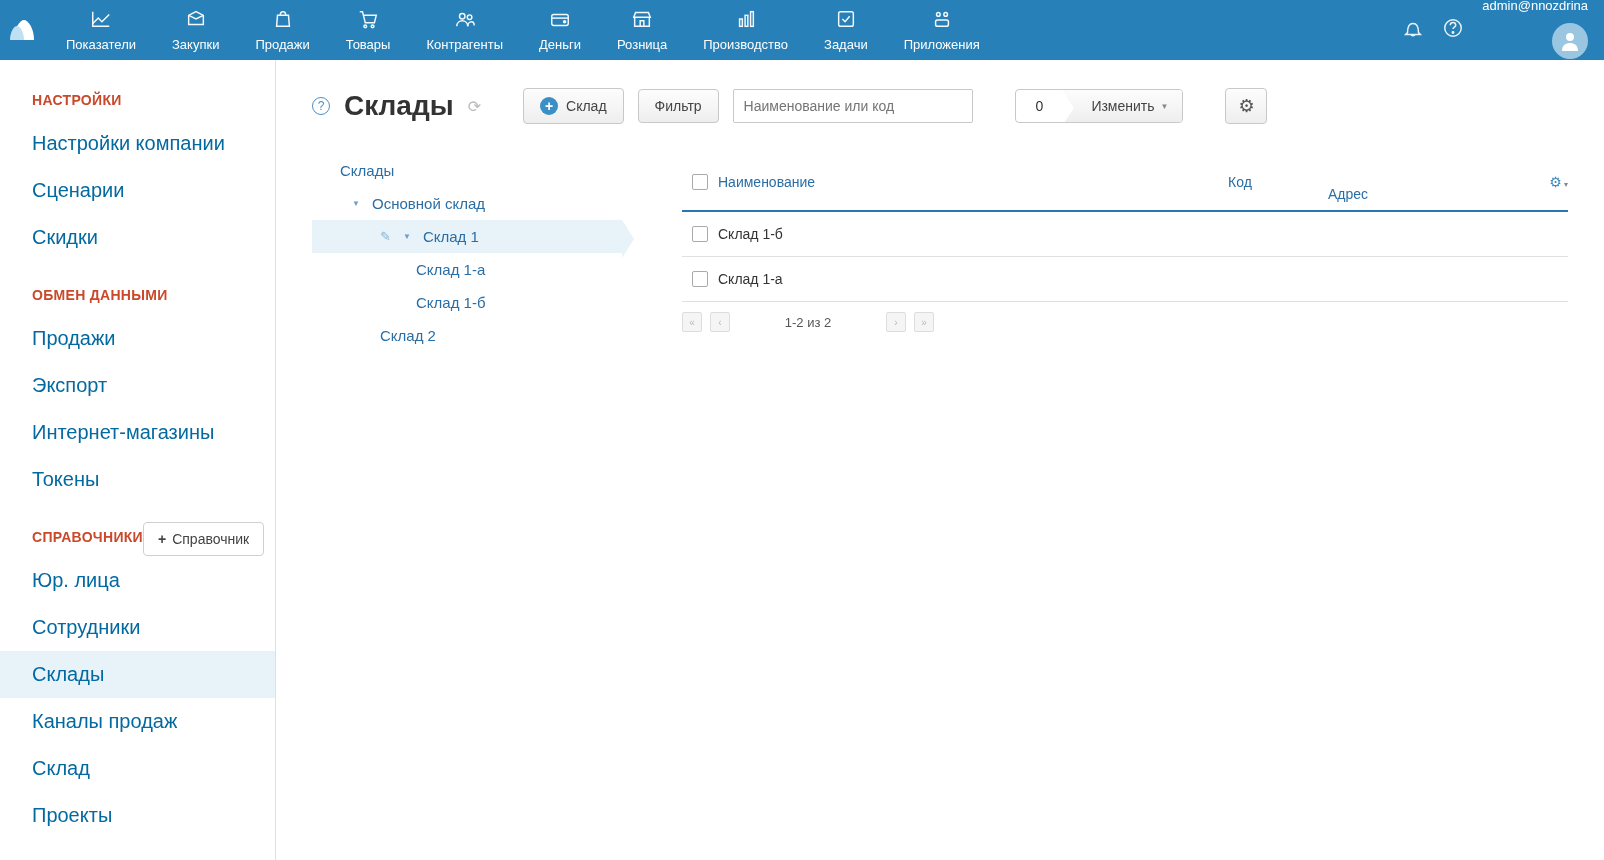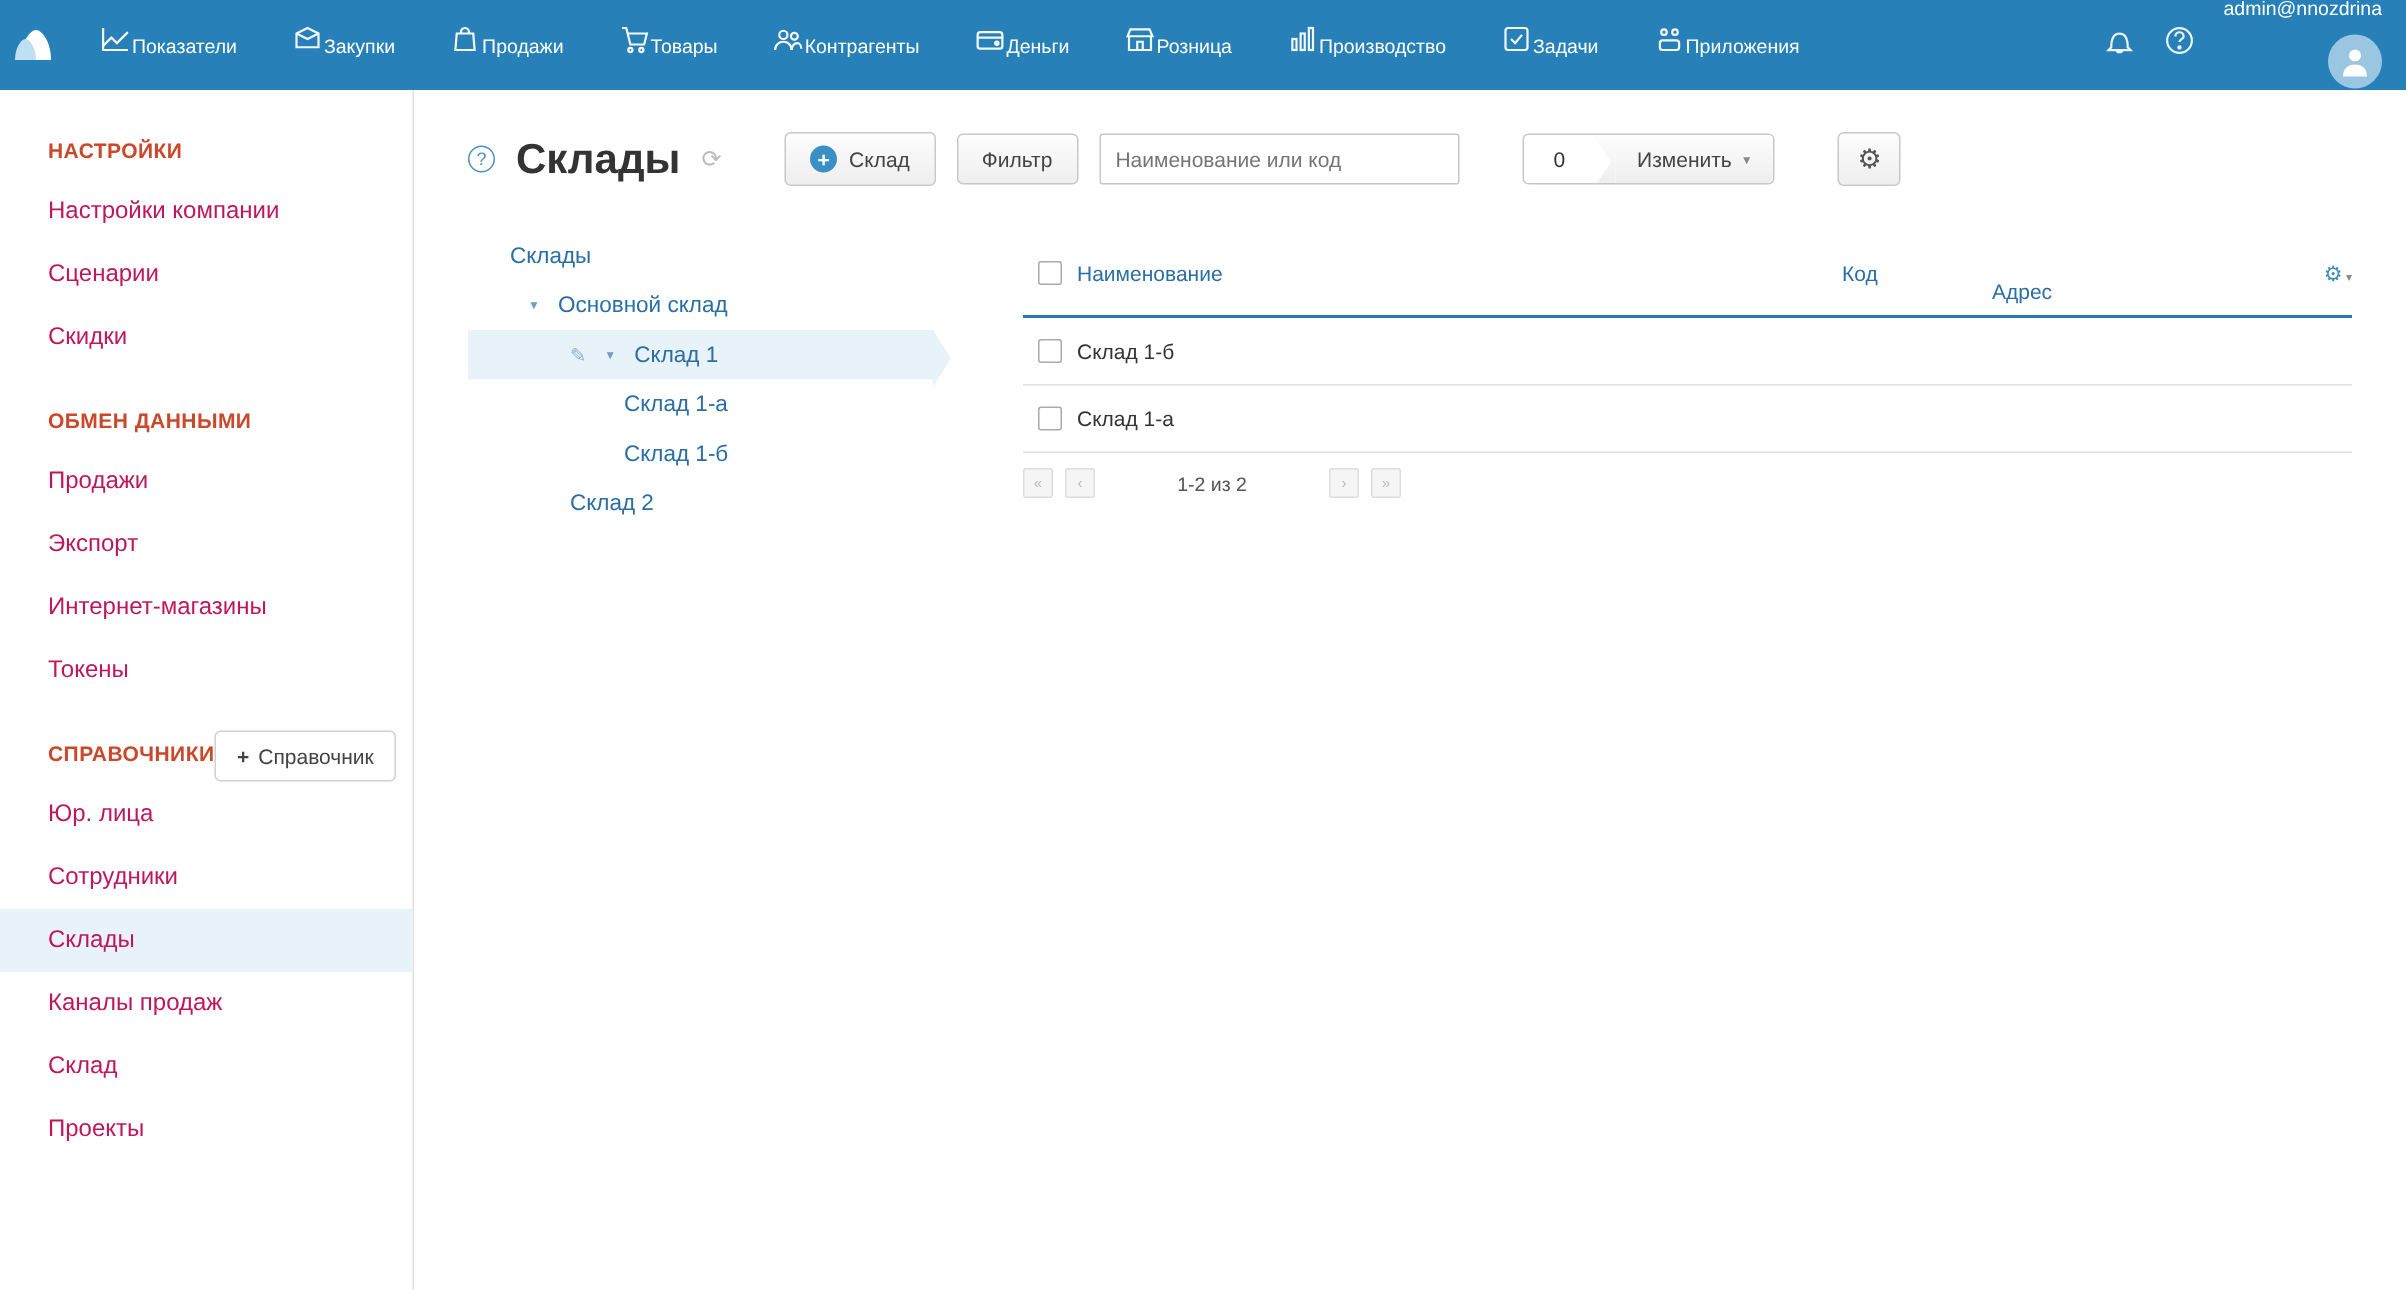--- a/index.html
+++ b/index.html
@@ -3,37 +3,37 @@
 <meta charset="utf-8">
 <style>
 * { box-sizing: border-box; margin: 0; padding: 0; }
 body { font-family: Arial, Helvetica, sans-serif; font-size: 14px; color: #333; background: #fff; }
 
 
 .topnav { background: #2780b8; height: 60px; display: flex; align-items: center; color: #fff; }
 .logo { width: 48px; display: flex; align-items: center; justify-content: center; height: 100%; }
 .logo svg { width: 32px; height: 32px; }
 .nav-items { display: flex; height: 100%; flex: 1; }
-.nav-item { display: flex; flex-direction: row; align-items: center; justify-content: center; padding: 0 18px; cursor: pointer; height: 100%; text-align: center; }
+.nav-item { display: flex; flex-direction: column; align-items: center; justify-content: center; padding: 0 18px; cursor: pointer; height: 100%; text-align: center; }
 .nav-item .nav-icon { font-size: 20px; margin-bottom: 2px; opacity: .95; }
 .nav-item .nav-label { font-size: 13px; }
 .nav-right { display: flex; align-items: center; gap: 18px; padding-right: 16px; height: 100%; }
 .nav-ico { font-size: 20px; opacity: .9; cursor: pointer; }
 .user-block { display: flex; align-items: flex-end; gap: 10px; flex-direction: column; }
 .user-text { text-align: right; line-height: 1.2; font-size: 13px; }
 .user-text .uname { font-size: 15px; }
 .avatar { width: 36px; height: 36px; border-radius: 50%; background: #9bc6e2; display: flex; align-items: center; justify-content: center; }
 .avatar svg { width: 24px; height: 24px; fill: #fff; }
 .caret-down { font-size: 10px; opacity: .8; }
 
 
 .layout { display: flex; height: calc(100vh - 60px); }
 .sidebar { width: 276px; border-right: 1px solid #e0e0e0; padding: 24px 0 24px 0; overflow-y: auto; }
 .sb-section-title { color: #c9492a; font-weight: bold; font-size: 14px; padding: 8px 32px 12px; letter-spacing: .3px; }
-.sb-item { padding: 12px 32px; color: #be185d; font-size: 16px; cursor: pointer; }
+.sb-item { padding: 12px 32px; color: #0369a1; font-size: 20px; cursor: pointer; }
 .sb-item.active { background: #e8f2f9; }
 .sb-section-row { display: flex; align-items: center; justify-content: space-between; padding-right: 20px; }
 .sb-add-btn { border: 1px solid #d0d0d0; background: #fff; border-radius: 4px; padding: 8px 14px; font-size: 14px; color: #444; cursor: pointer; display: flex; align-items: center; gap: 6px; }
 .sb-add-btn .plus { font-weight: bold; }
 
 
 .main { flex: 1; padding: 28px 36px 28px 36px; overflow: auto; }
 .page-header { display: flex; align-items: center; gap: 14px; margin-bottom: 30px; }
 .help-icon { width: 18px; height: 18px; border: 1px solid #4a90c7; color: #4a90c7; border-radius: 50%; display: flex; align-items: center; justify-content: center; font-size: 12px; cursor: pointer; }
 .page-title { font-size: 28px; font-weight: bold; color: #333; }

